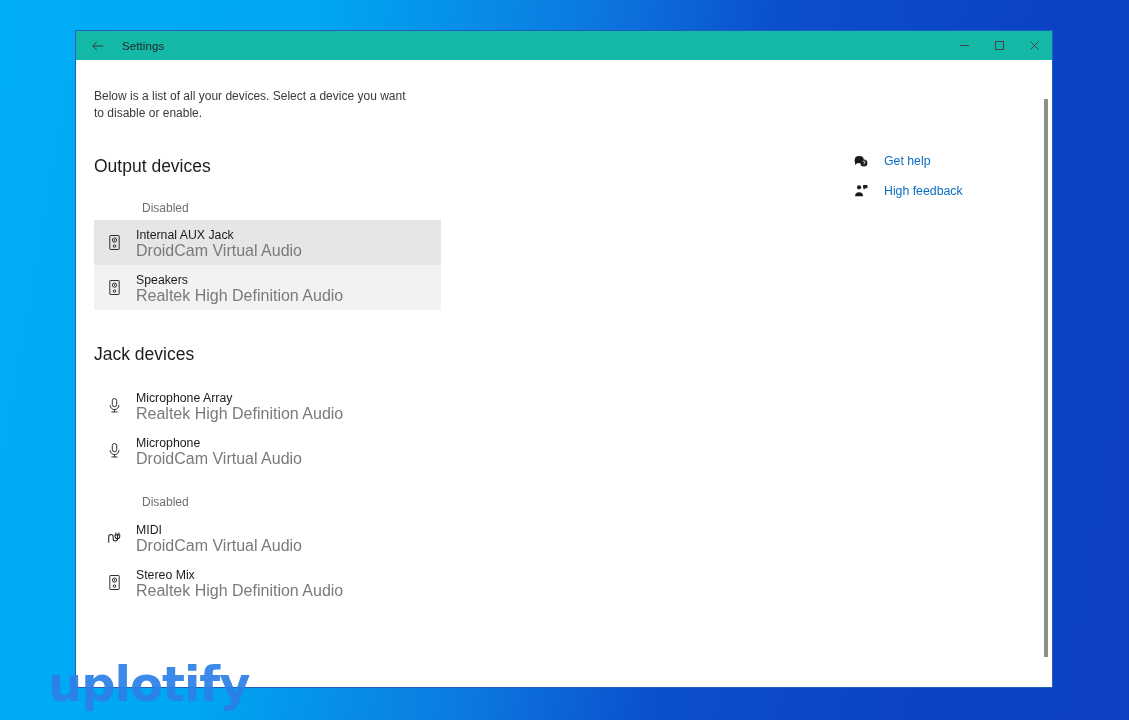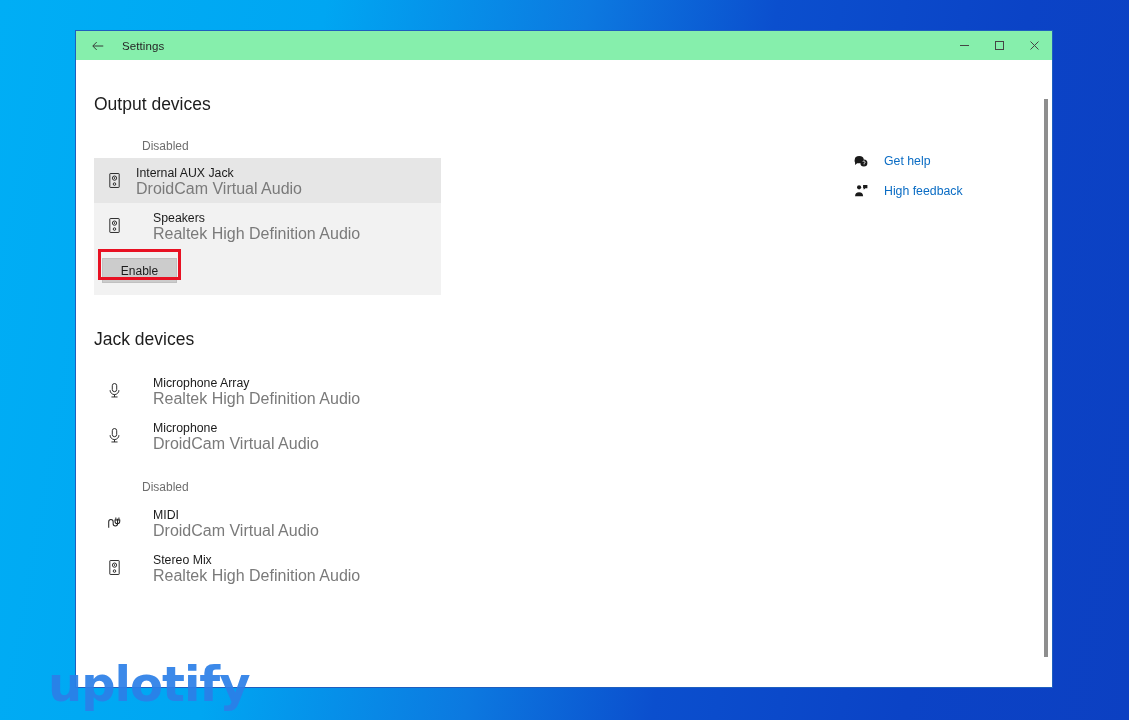--- a/index.html
+++ b/index.html
@@ -51,21 +51,21 @@
     background: #FFFFFF;
     border: 1px solid #1E5FBF;
     z-index: 20;
     overflow: hidden;
   }
 
   
   #titlebar {
     position: relative;
     height: 29px;
-    background: #86efac;
+    background: #14b8a6;
     display: flex;
     align-items: center;
   }
   #back-button {
     width: 44px;
     height: 29px;
     display: flex;
     align-items: center;
     justify-content: center;
     color: #333;
@@ -165,21 +165,21 @@
     padding-bottom: 0;
   }
 
   .device-row {
     display: flex;
     align-items: center;
     height: 45px;
     padding-left: 8px;
   }
   .device-row.selected { background: #E6E6E6; align-items: center; }
-  .device-row.plain { background: transparent; gap: 17px; }
+  .device-row.plain { background: transparent; }
 
   .device-icon {
     width: 24px;
     height: 24px;
     display: flex;
     align-items: center;
     justify-content: center;
     color: #202020;
     flex: none;
   }
@@ -300,20 +300,21 @@
 
     <div id="window-scrollbar"></div>
 
     <div id="page-body">
 
 
       <div id="content-columns">
 
         <div id="main-col">
 
+          <div id="intro-text">Below is a list of all your devices. Select a device you want to disable or enable.</div>
 
           <div class="section-heading">Output devices</div>
           <div class="group-label">Disabled</div>
 
           <div class="device-panel">
 
             <div class="device-row selected">
               <div class="device-icon">
                 <svg width="17" height="17" viewBox="0 0 20 20" fill="none" stroke="currentColor" stroke-width="1.1">
                   <rect x="4.5" y="1.8" width="11" height="16.4" rx="0.6"></rect>
@@ -336,24 +337,20 @@
                   <circle cx="10" cy="7.2" r="0.9" fill="currentColor" stroke="none"></circle>
                   <circle cx="10" cy="14.2" r="1.5"></circle>
                 </svg>
               </div>
               <div class="device-text">
                 <div class="device-name">Speakers</div>
                 <div class="device-sub">Realtek High Definition Audio</div>
               </div>
             </div>
 
-            <div id="enable-wrap">
-              <div id="enable-highlight"></div>
-              <div id="enable-button">Enable</div>
-            </div>
 
           </div>
 
           <div class="section-heading">Jack devices</div>
 
           <div style="margin-top:18px">
 
             <div class="device-row plain" style="padding-left:8px">
               <div class="device-icon">
                 <svg width="17" height="17" viewBox="0 0 20 20" fill="none" stroke="currentColor" stroke-width="1.1">

